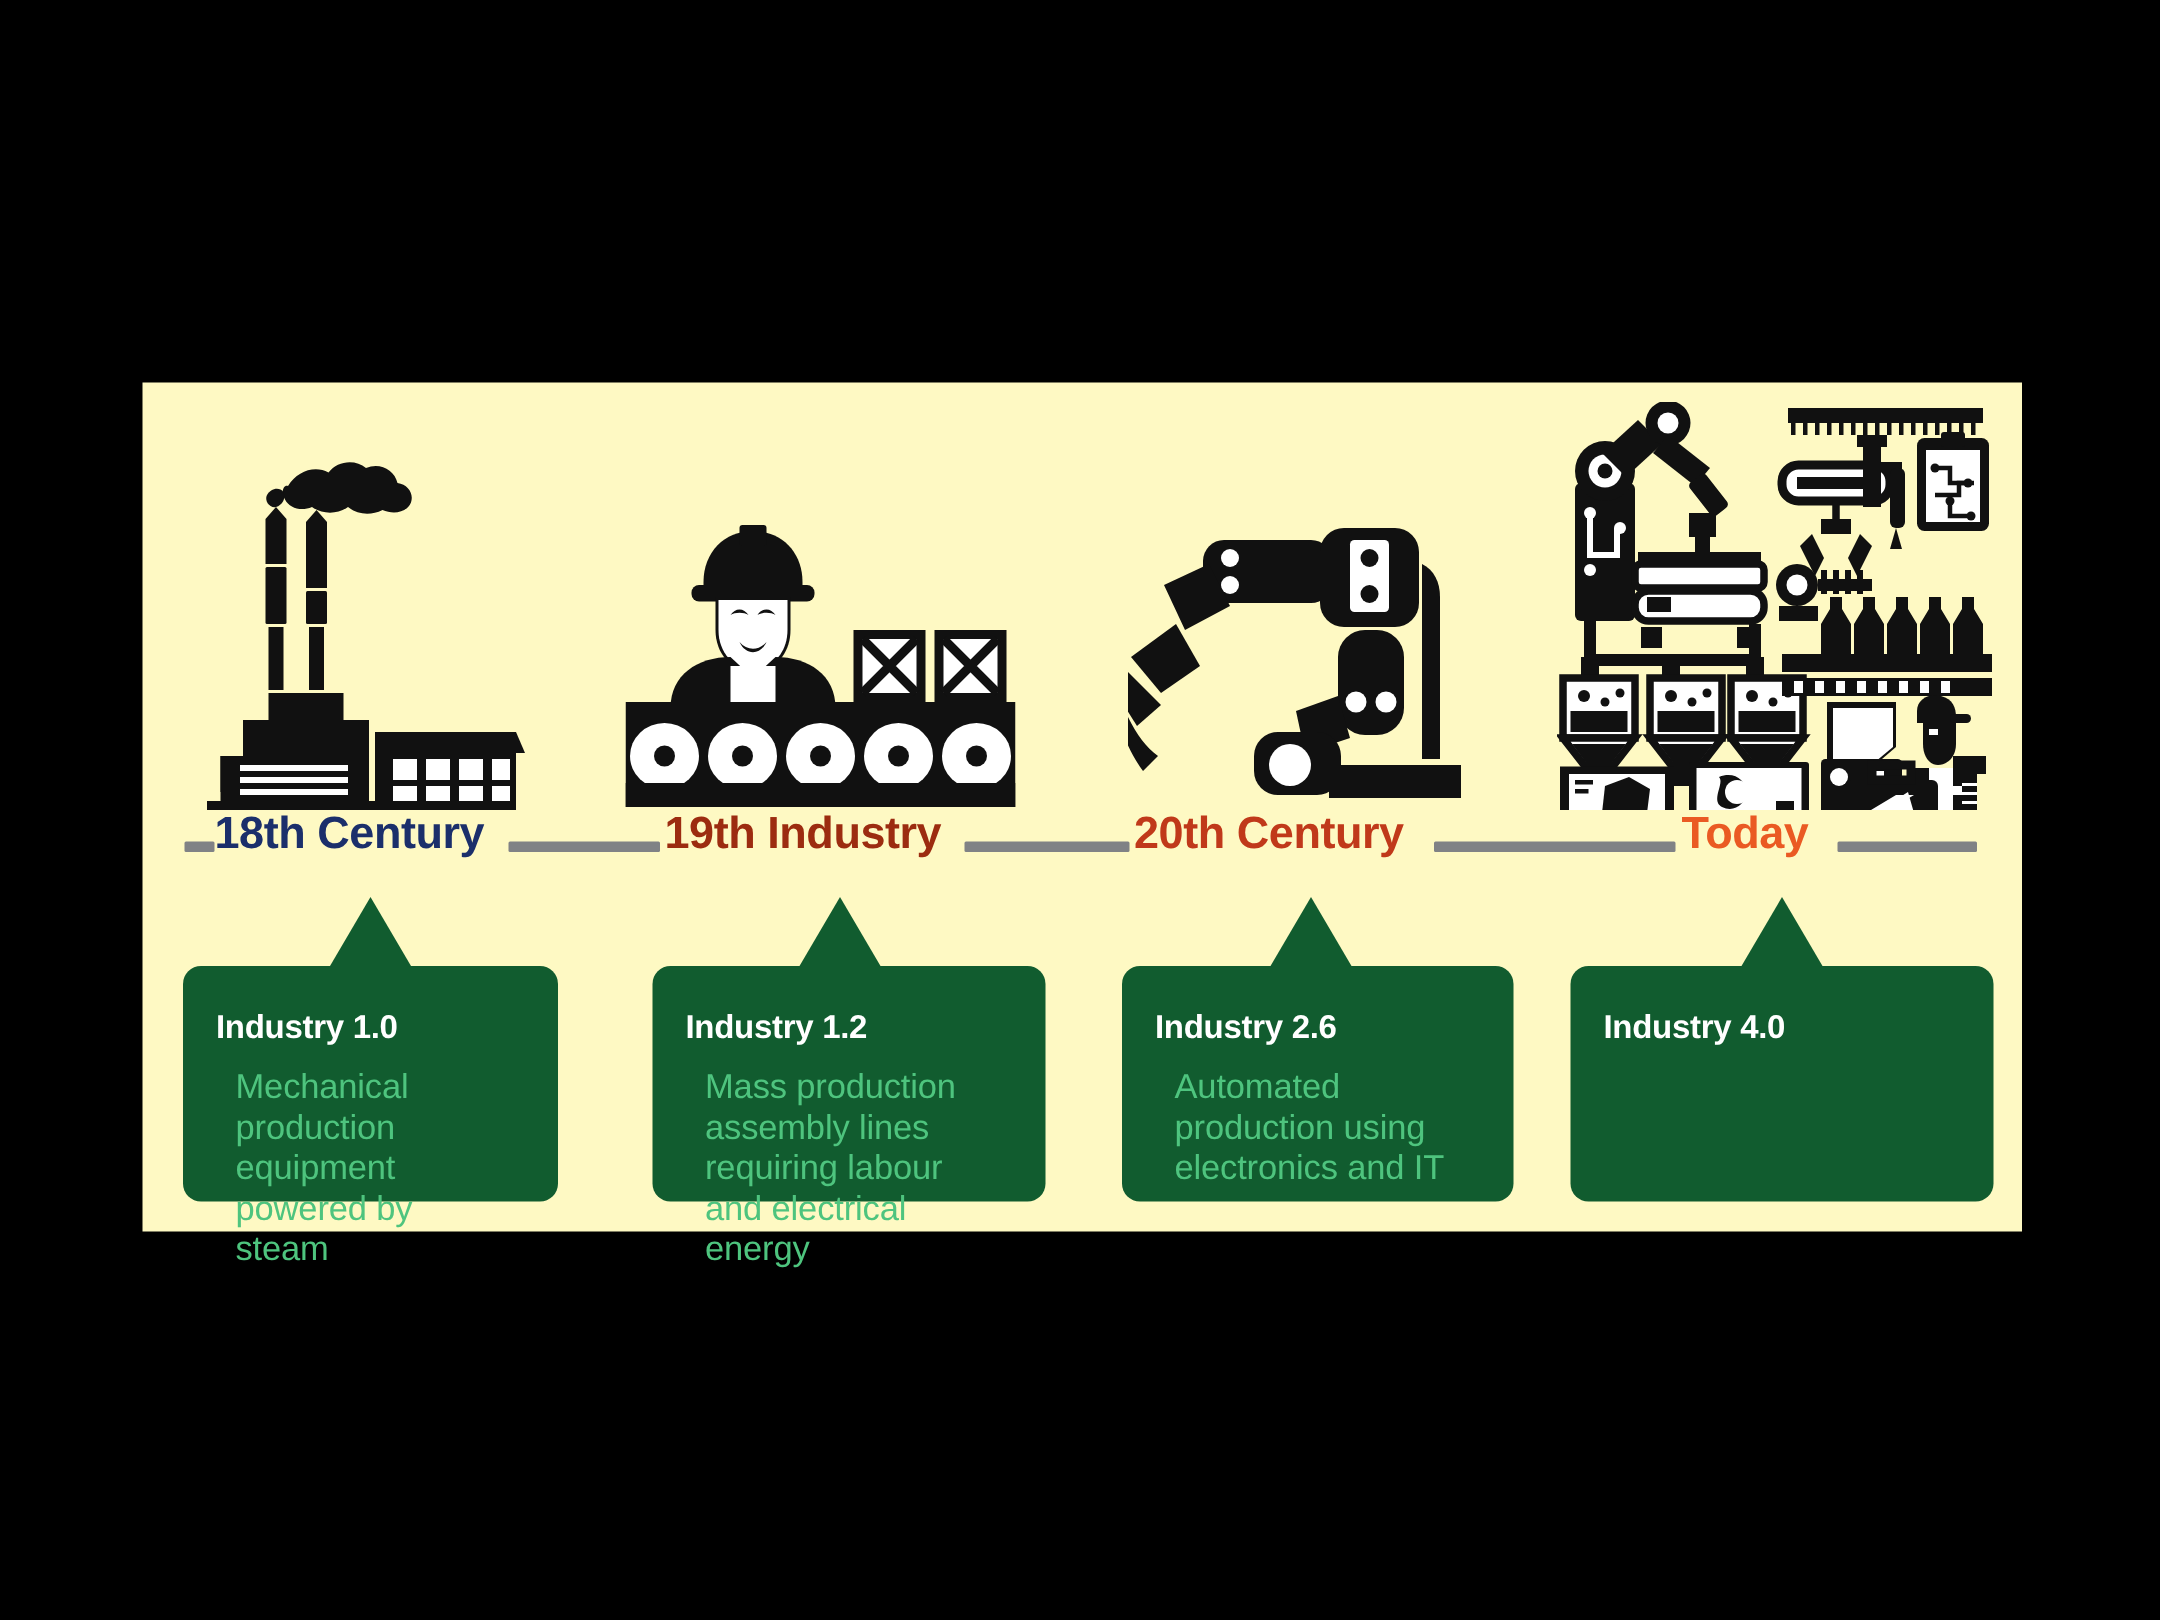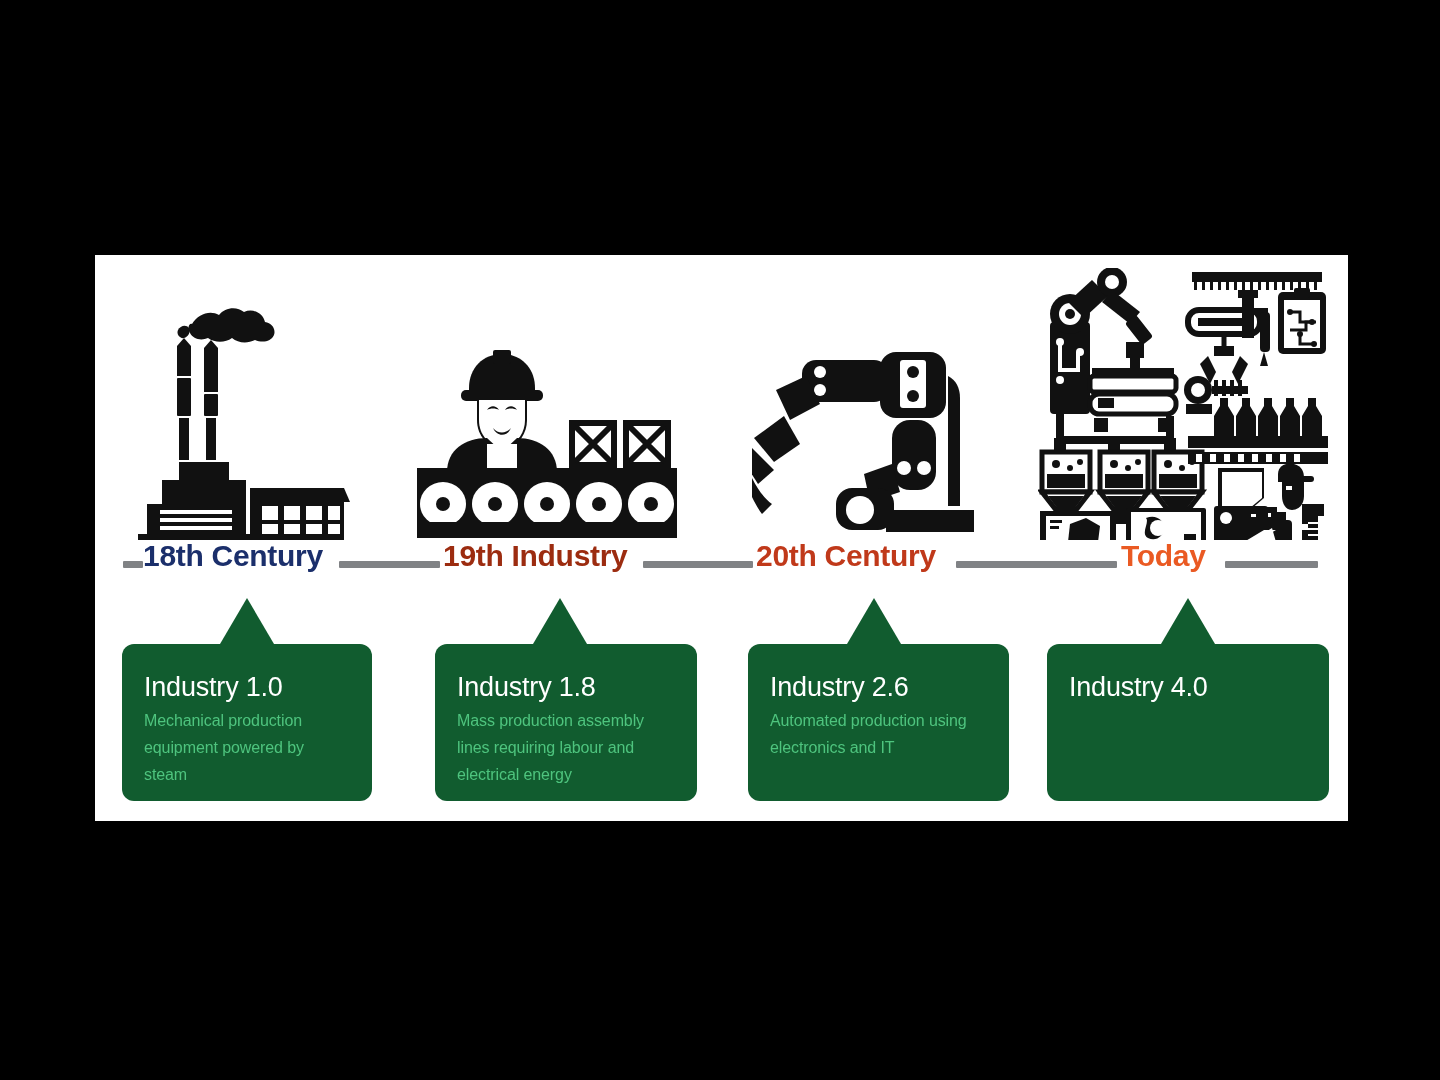--- a/index.html
+++ b/index.html
@@ -8,21 +8,21 @@
     background:#000000;
     font-family:"Liberation Sans", sans-serif;
     overflow:hidden;
   }
   #stage{position:relative;width:1440px;height:1080px;}
 
   .card{
     position:absolute;
     left:95px; top:255px;
     width:1253px; height:566px;
-    background:#ffffff;
+    background:#fef9c3;
   }
 
   
   .icon-row{
     position:absolute; left:0; top:0; width:1253px; height:285px;
   }
   .icon-cell{
     position:absolute; bottom:0;
     display:flex; align-items:flex-end; justify-content:center;
   }
@@ -53,30 +53,30 @@
   }
   .pointer{
     position:absolute;
     width:0;height:0;
     border-left:27px solid transparent;
     border-right:27px solid transparent;
     border-bottom:46px solid #115c2f;
   }
   .box-title{
     color:#ffffff;
-    font-size:27px;
-    font-weight:normal;
+    font-size:22px;
+    font-weight:bold;
     margin:0 0 4px 0;
     letter-spacing:-0.2px;
   }
   .box-desc{
     color:#4ec47e;
-    font-size:16px;
+    font-size:23px;
     line-height:27px;
-    margin:0;
+    margin:13px;
     letter-spacing:-0.1px;
   }
 </style>
 </head>
 <body>
 
 <div id="stage">
   <div class="card">
 
     <div class="icon-row">
@@ -440,21 +440,21 @@
     </div>
 
     <div class="pointer" style="left:125px;top:343px;"></div>
     <div class="box" style="left:27px;top:389px;width:250px;height:157px;">
       <div class="box-title">Industry 1.0</div>
       <div class="box-desc">Mechanical production equipment powered by steam</div>
     </div>
 
     <div class="pointer" style="left:438px;top:343px;"></div>
     <div class="box" style="left:340px;top:389px;width:262px;height:157px;">
-      <div class="box-title">Industry 1.8</div>
+      <div class="box-title">Industry 1.2</div>
       <div class="box-desc">Mass production assembly lines requiring labour and electrical energy</div>
     </div>
 
     <div class="pointer" style="left:752px;top:343px;"></div>
     <div class="box" style="left:653px;top:389px;width:261px;height:157px;">
       <div class="box-title">Industry 2.6</div>
       <div class="box-desc">Automated production using electronics and IT</div>
     </div>
 
     <div class="pointer" style="left:1066px;top:343px;"></div>

